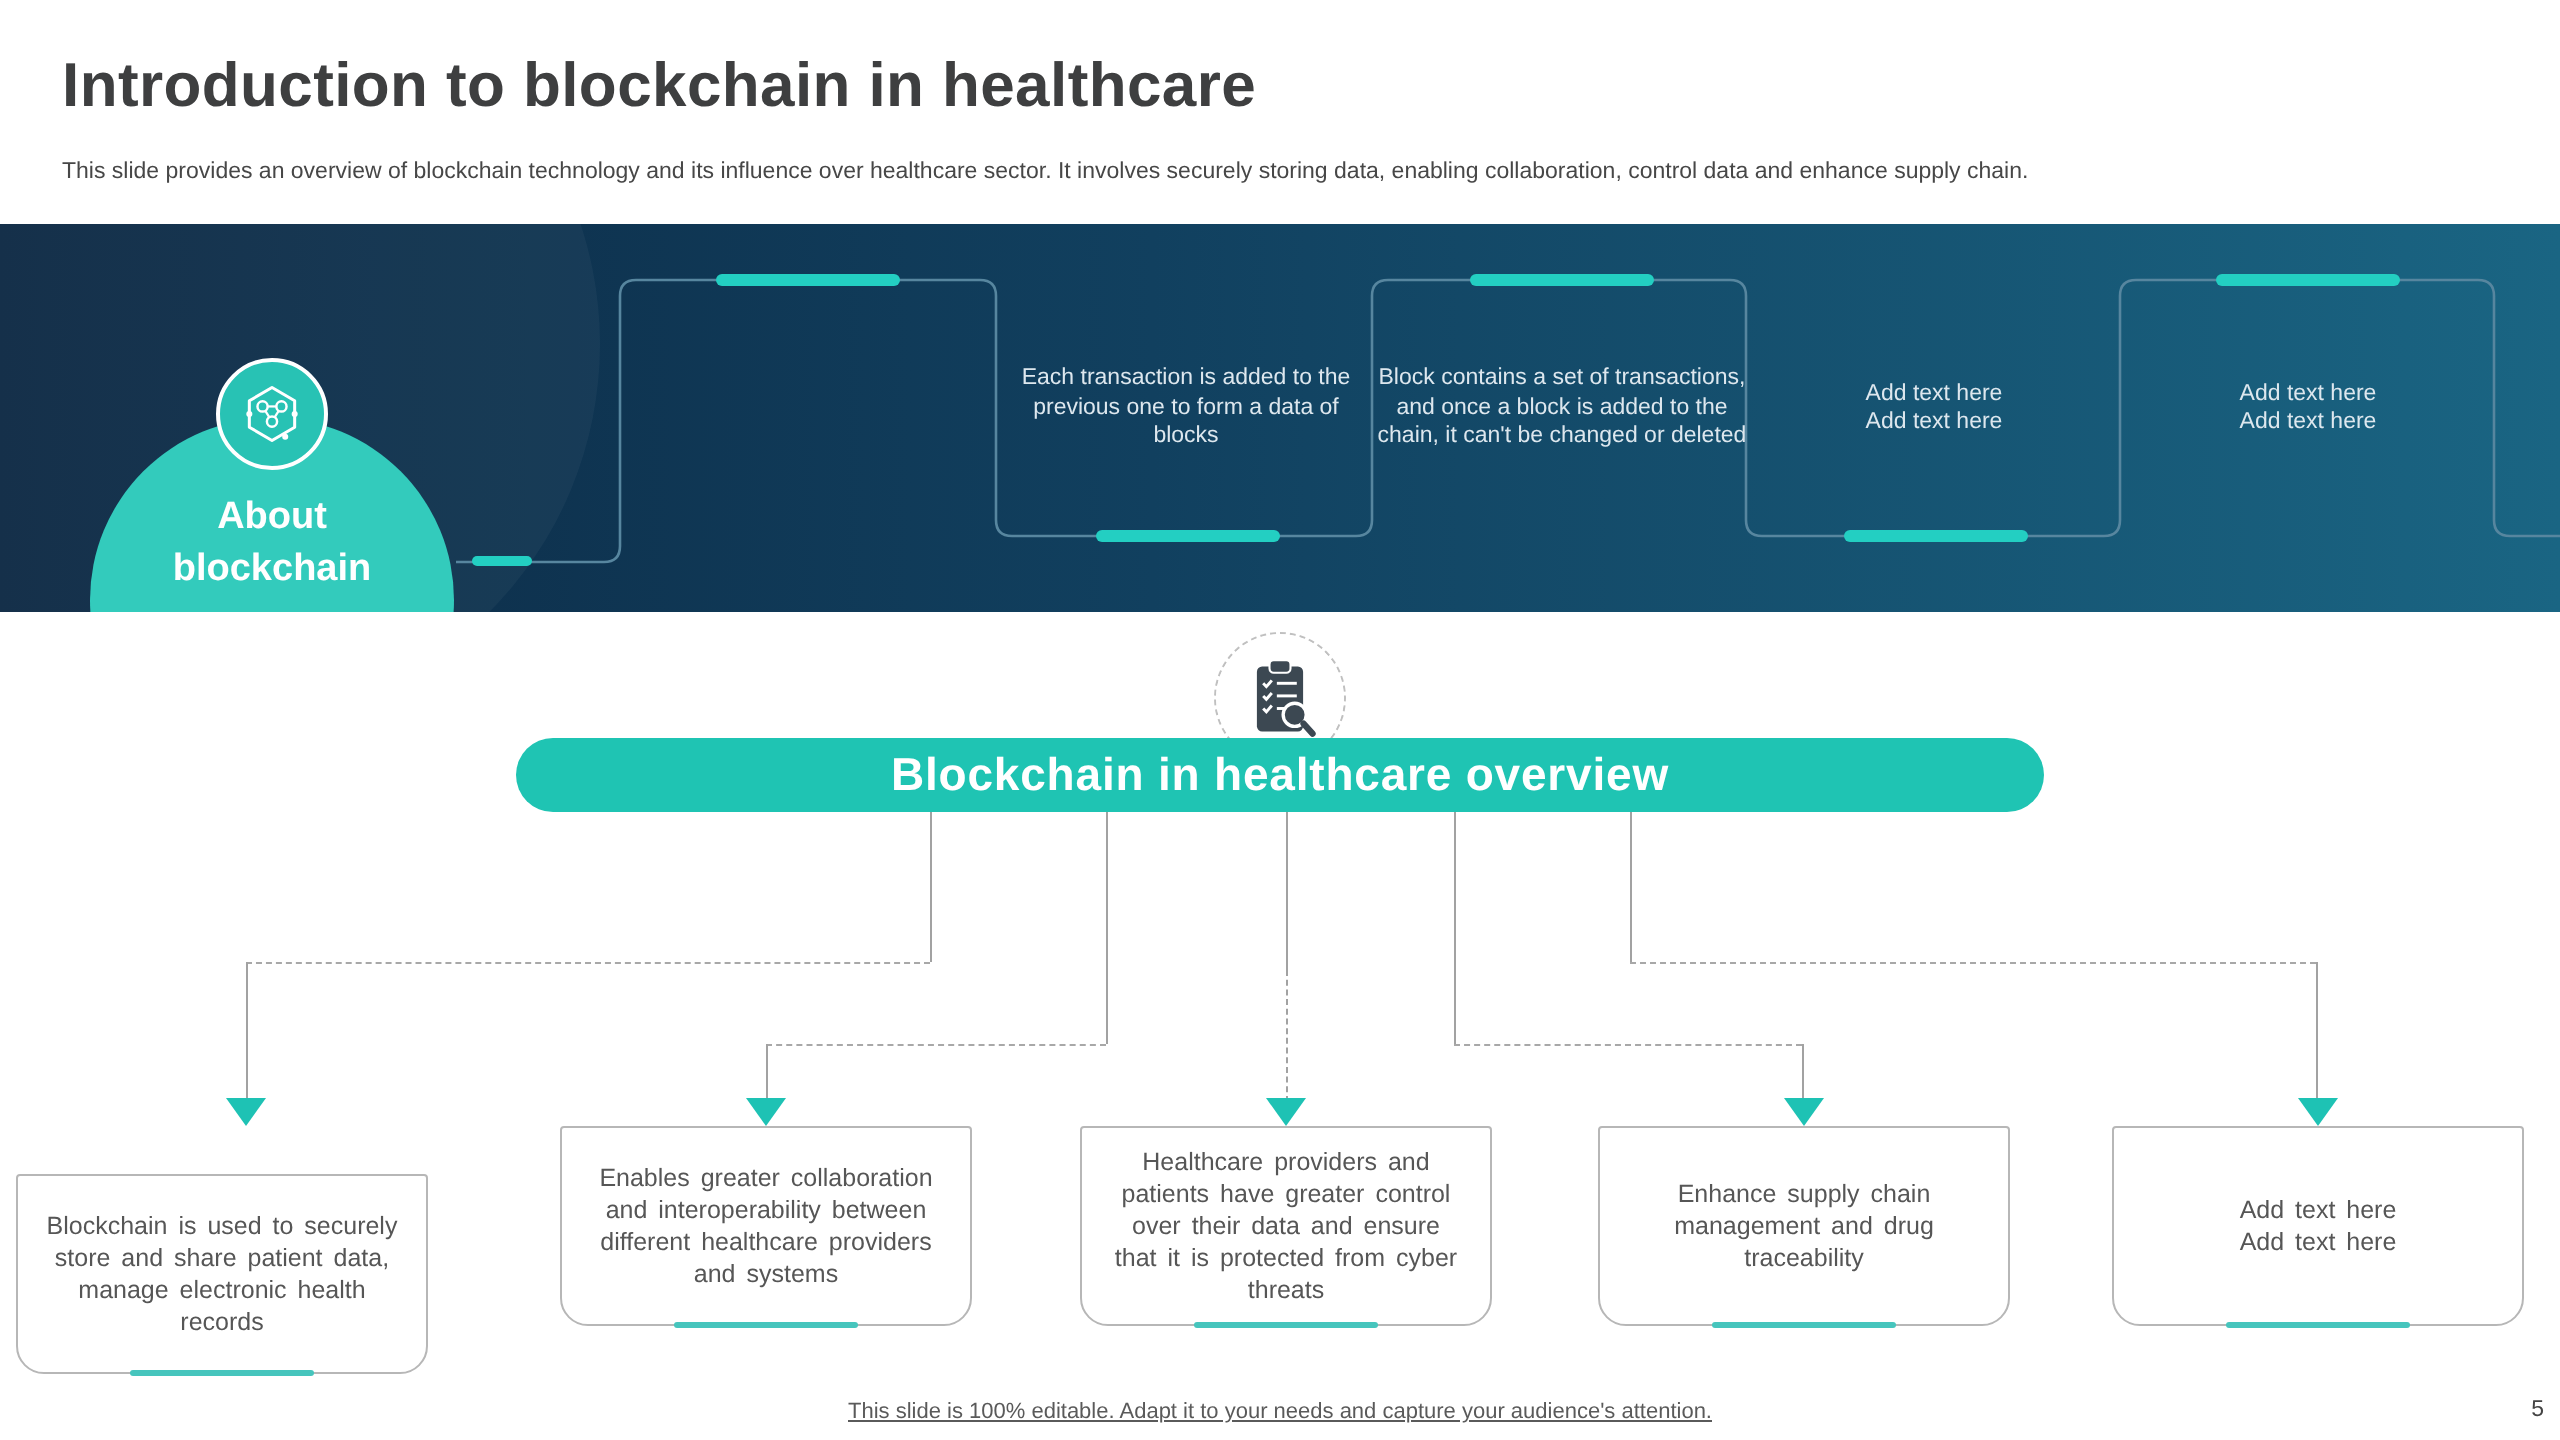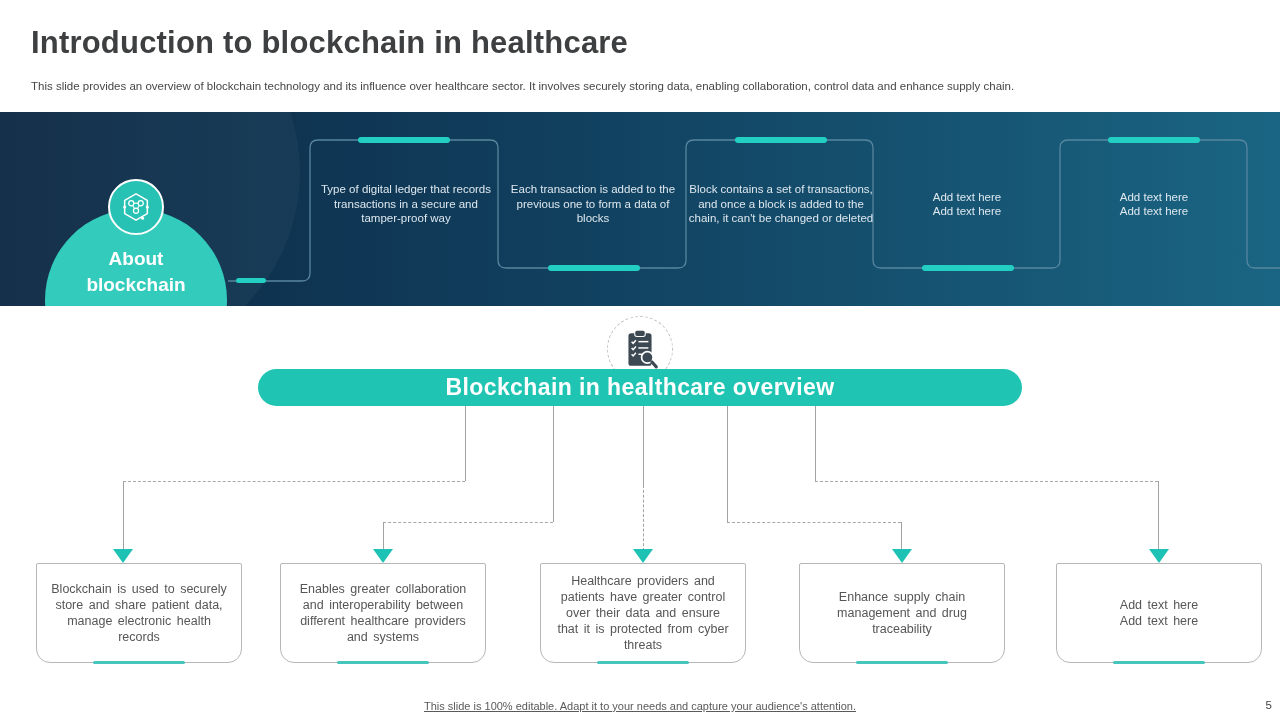--- a/index.html
+++ b/index.html
@@ -88,21 +88,21 @@
   .a1{left:113px;} .a2{left:373px;} .a3{left:633px;} .a4{left:892px;} .a5{left:1149px;}
 
   
   .card {
     position:absolute; top:563px; width:206px; height:100px;
     border:1px solid #b7b7b7; border-radius:2px 2px 14px 14px; background:#ffffff;
     display:flex; align-items:center; justify-content:center;
     text-align:center; padding:6px 13px;
     font-size:12.5px; line-height:16px; color:#565656; word-spacing:2px;
   }
-  .c1{left:36px;} .c2{left:280px;} .c3{left:540px;} .c4{left:799px;} .c5{left:1056px;}
+  .c1{left:8px;margin-top:24px;} .c2{left:280px;} .c3{left:540px;} .c4{left:799px;} .c5{left:1056px;}
   .card .underline {
     position:absolute; bottom:-2px; left:50%; transform:translateX(-50%);
     width:92px; height:3px; background:#46c5bd; border-radius:2px;
   }
 
   
   .footer {
     position:absolute; left:0; top:700px; width:1280px;
     text-align:center; font-size:11px; color:#5a5a5a;text-decoration:underline;
   }
@@ -143,23 +143,20 @@
         <circle cx="23" cy="14" r="2.7" fill="#28c2b4" stroke="#ffffff" stroke-width="1.3"></circle>
         <circle cx="18" cy="22" r="2.7" fill="#28c2b4" stroke="#ffffff" stroke-width="1.3"></circle>
         <circle cx="6" cy="18" r="1.6" fill="#ffffff"></circle>
         <circle cx="30" cy="18" r="1.6" fill="#ffffff"></circle>
         <circle cx="25" cy="30" r="1.6" fill="#ffffff"></circle>
       </svg>
     </div>
     <div class="banner-label pre">About
 blockchain</div>
 
-    <div class="banner-box bb1">
-      <span class="pre">Type of digital ledger that records transactions in a secure and tamper-proof way</span>
-    </div>
     <div class="banner-box bb2">
       <span class="pre">Each transaction is added to the previous one to form a data of blocks</span>
     </div>
     <div class="banner-box bb3">
       <span class="pre">Block contains a set of transactions, and once a block is added to the chain, it can't be changed or deleted</span>
     </div>
     <div class="banner-box bb4">
       <span class="pre">Add text here
 Add text here</span>
     </div>

